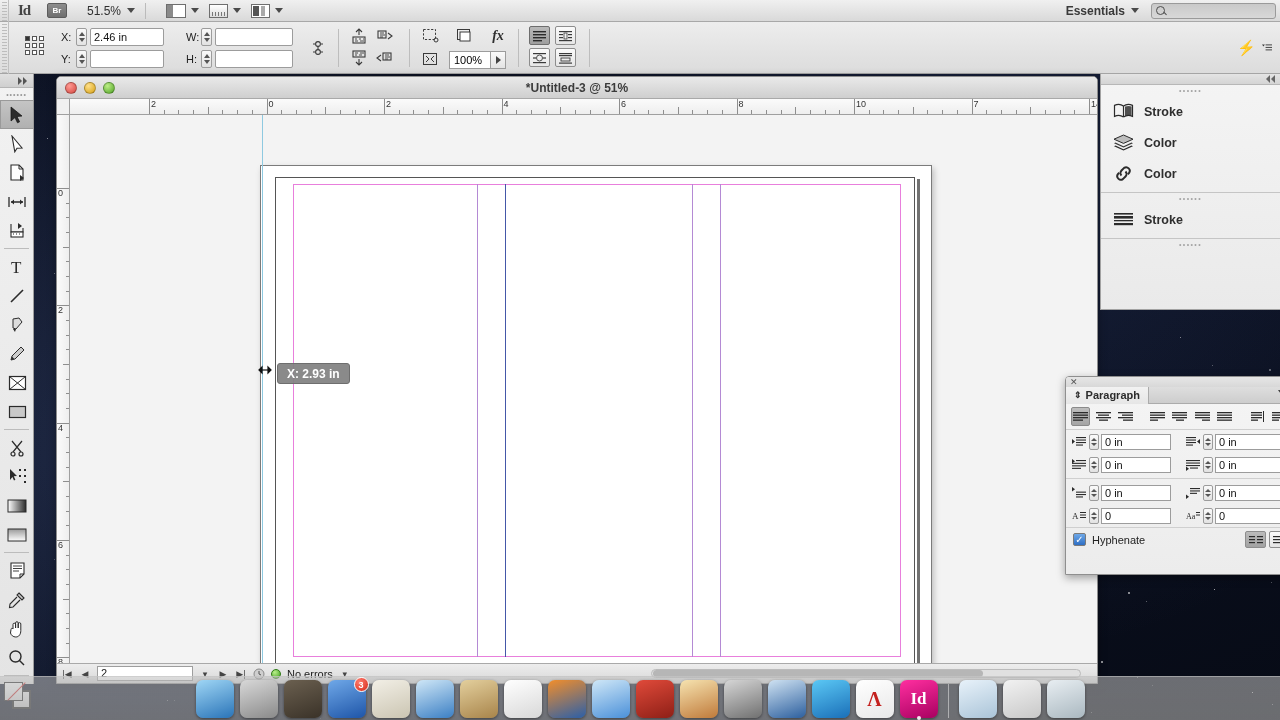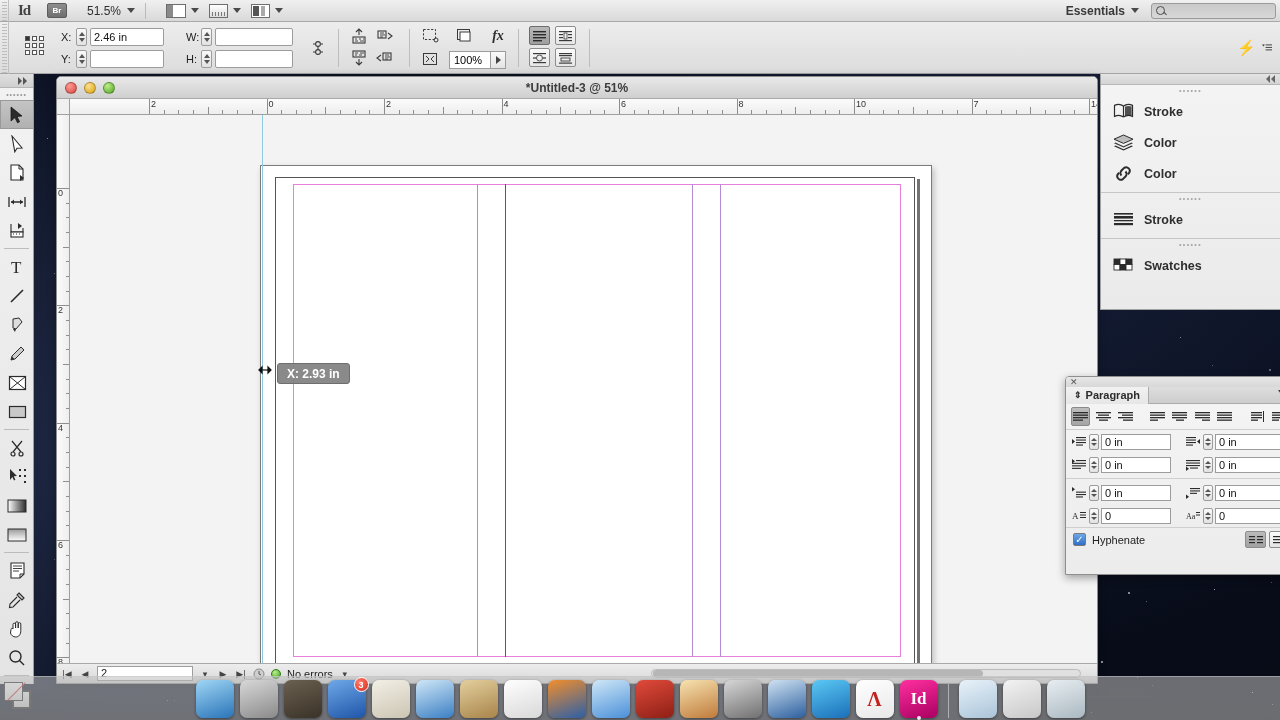--- a/index.html
+++ b/index.html
@@ -1117,35 +1117,20 @@
                 <rect x="1" y="11" width="19" height="2.2"></rect>
               </g>
             </svg>
         </span>
         <span class="dock-label">Stroke</span>
       </div>
     </div>
 
     <div class="dock-grp" style="border-bottom:none">
       <div class="grp-dots">••••••</div>
-      <div class="dock-item">
-        <span class="dock-ico">
-          <svg width="21" height="17" viewBox="0 0 21 17">
-              <g stroke="#2b2b2b" stroke-width=".9">
-                <rect x="1" y="2" width="6" height="5.5" fill="#2b2b2b"></rect>
-                <rect x="7" y="2" width="6" height="5.5" fill="#fff"></rect>
-                <rect x="13" y="2" width="6" height="5.5" fill="#2b2b2b"></rect>
-                <rect x="1" y="7.5" width="6" height="5.5" fill="#fff"></rect>
-                <rect x="7" y="7.5" width="6" height="5.5" fill="#2b2b2b"></rect>
-                <rect x="13" y="7.5" width="6" height="5.5" fill="#fff"></rect>
-              </g>
-            </svg>
-        </span>
-        <span class="dock-label">Swatches</span>
-      </div>
     </div>
   </div>
 
   <div class="para-panel">
     <div class="para-close">✕</div>
     <div class="para-tabs">
       <div class="para-tab">
         <span style="font-size:9px">⇕</span>
         <span>Paragraph</span>
       </div>

